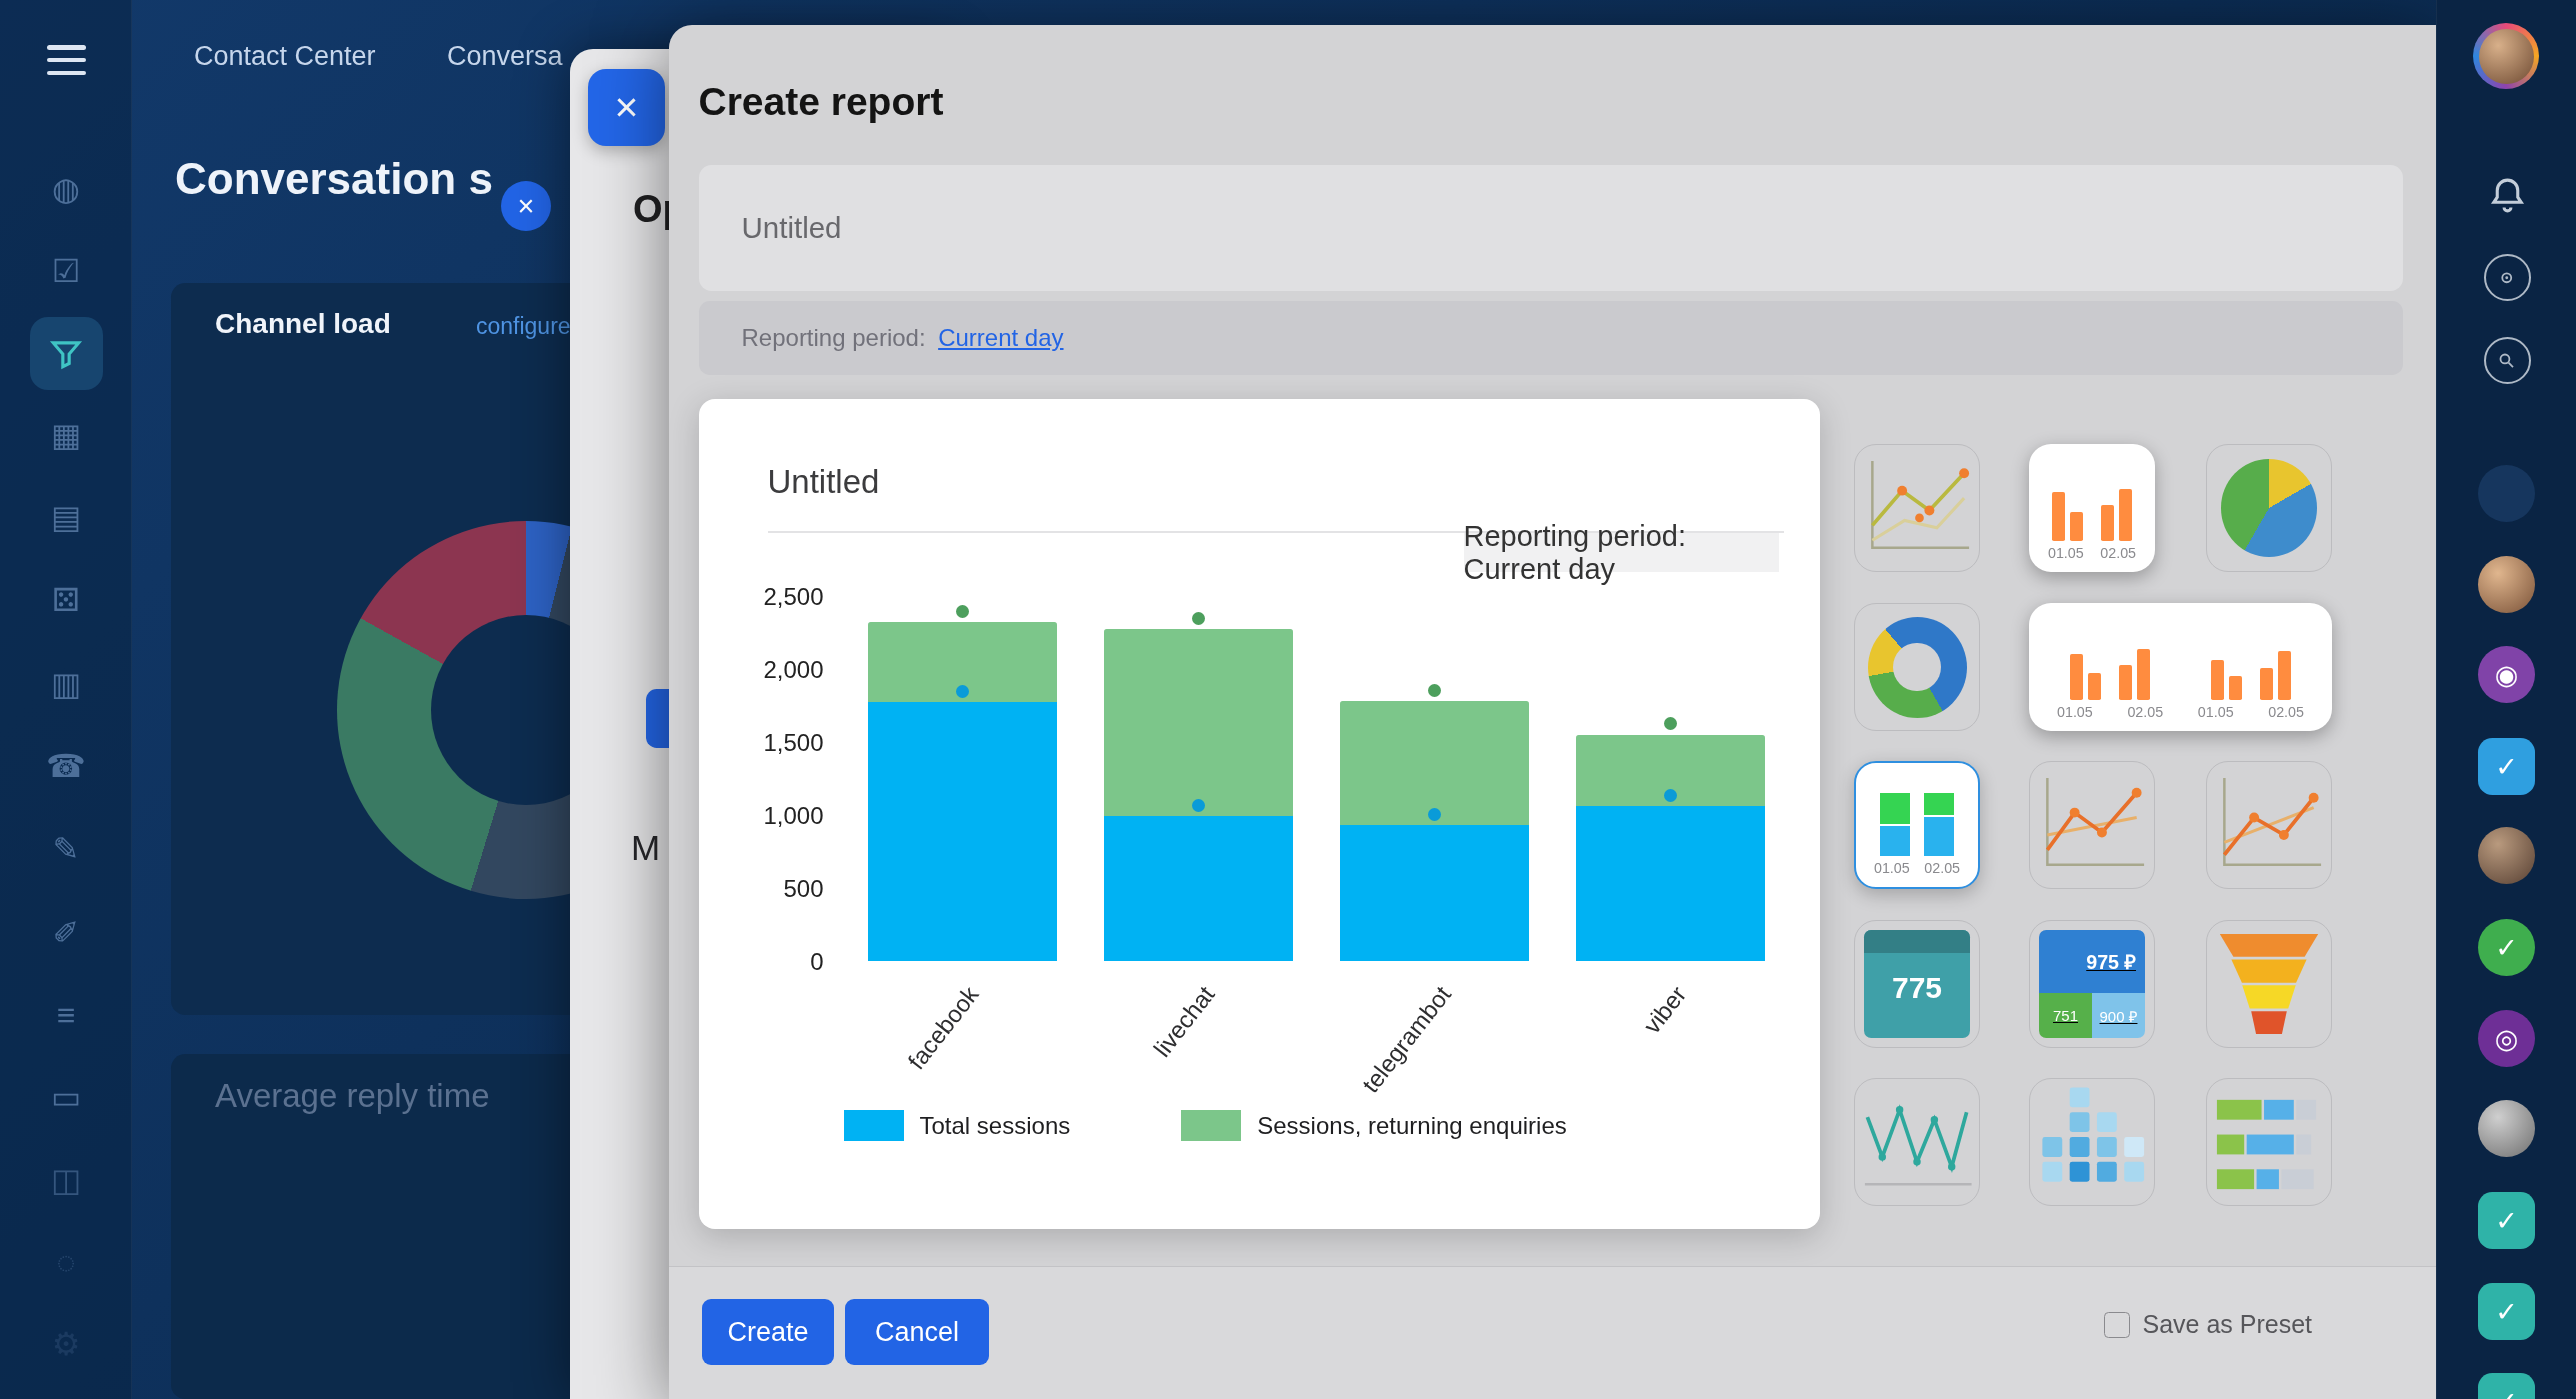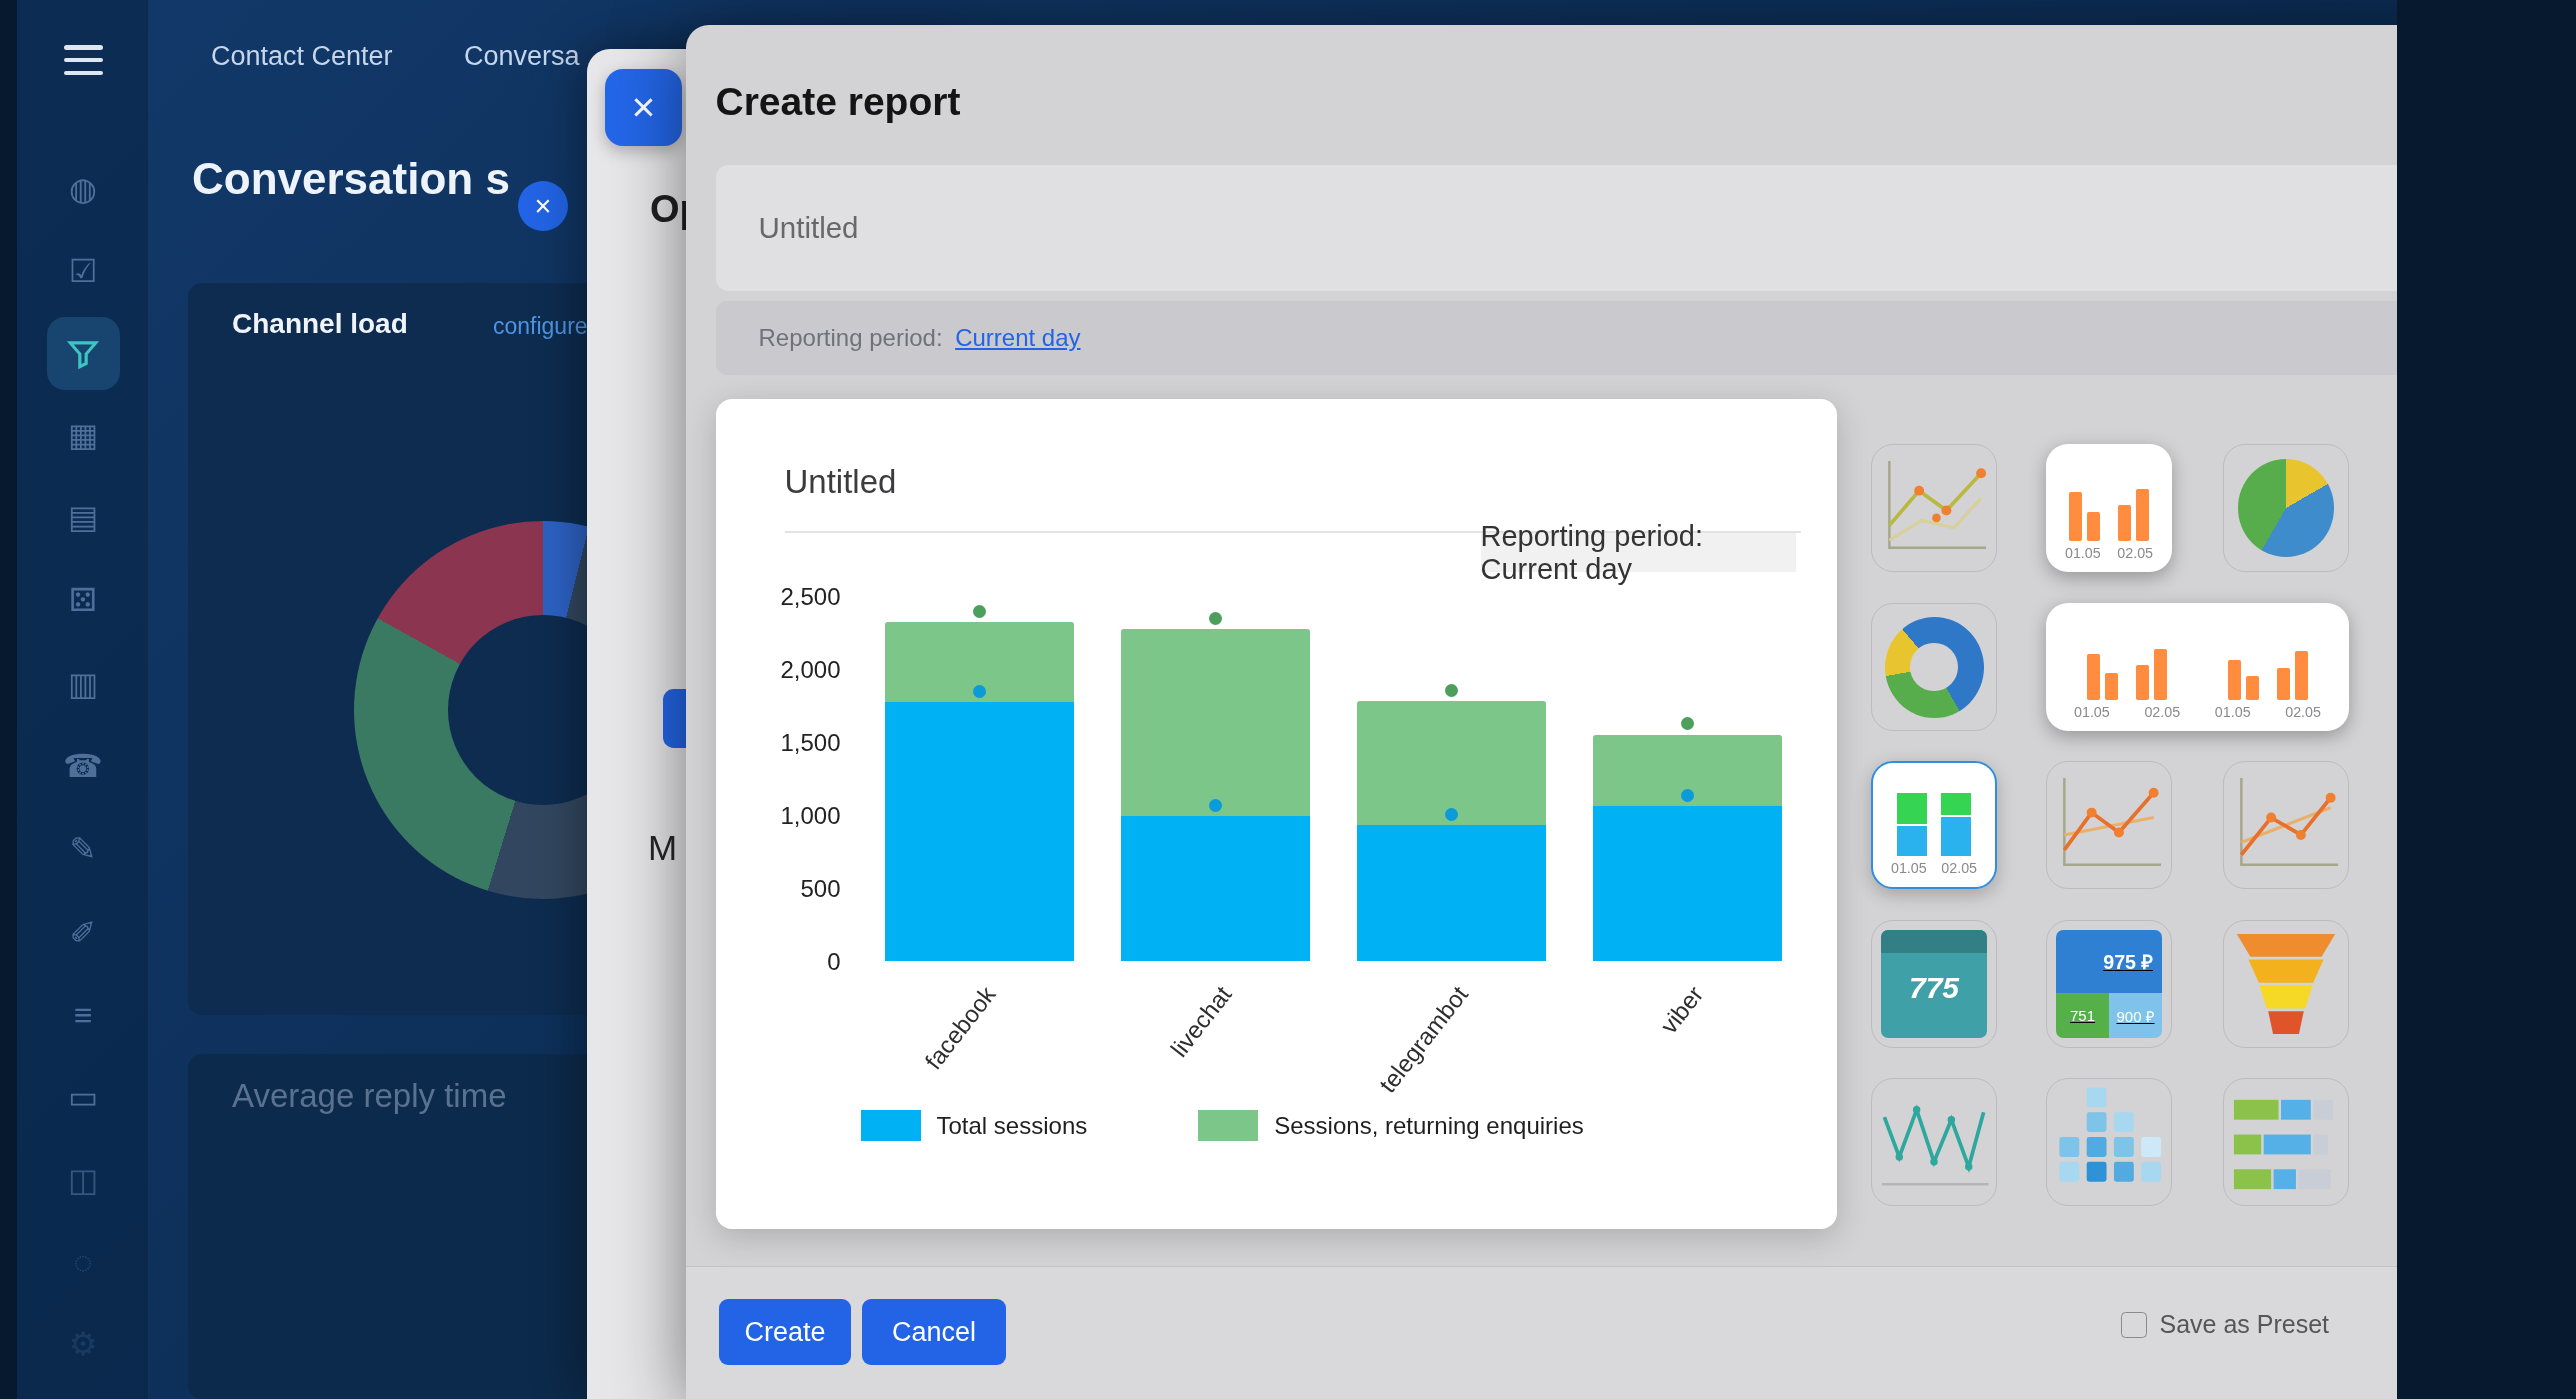--- a/index.html
+++ b/index.html
@@ -1,19 +1,19 @@
 <!DOCTYPE html>
 <html style="font-size:14.3px"><head>
 <meta charset="utf-8">
 <style>
   html,body{margin:0;padding:0;background:#06192f;}
   *{box-sizing:border-box;}
-  .stage{position:relative;width:2380px;height:1400px;overflow:hidden;
+  .stage{position:relative;width:2576px;height:1400px;overflow:hidden;
     font-family:"Liberation Sans",sans-serif;
-    background:linear-gradient(135deg,#12396a 0%,#0c2d55 55%,#092645 100%);margin-left:17px;}
+    background:linear-gradient(135deg,#12396a 0%,#0c2d55 55%,#092645 100%);}
 
   
   .leftbar{position:absolute;left:0;top:0;width:132px;height:100%;background:rgba(8,34,66,.55);border-right:0.9px solid rgba(255,255,255,.05);}
   .hamburger{position:absolute;left:47px;top:45px;width:39px;height:30px;display:flex;flex-direction:column;justify-content:space-between;cursor:pointer;}
   .hamburger i{display:block;height:4.5px;border-radius:2.7px;background:#dde6f2;}
   .side-ic{position:absolute;left:0;width:132px;text-align:center;font-size:32px;color:#4d6f99;line-height:1;}
   .side-sel{position:absolute;left:29.5px;width:73px;height:73px;border-radius:18px;background:#17456f;display:flex;align-items:center;justify-content:center;}
   .topnav-item{position:absolute;top:41px;font-size:27px;color:#c6d6ec;white-space:nowrap;cursor:pointer;}
   .page-title{position:absolute;left:175px;top:154px;font-size:44px;font-weight:600;color:#eef3fa;white-space:nowrap;}
   .title-x{position:absolute;left:501px;top:181px;width:50px;height:50px;border-radius:50%;background:#2264e5;color:#fff;font-size:29px;display:flex;align-items:center;justify-content:center;}
@@ -80,21 +80,21 @@
   .tlabels{display:flex;justify-content:space-around;font-size:14.3px;color:#8a8a8e;margin-top:4.5px;}
   .pie{position:absolute;inset:14.3px;border-radius:50%;background:conic-gradient(#e8c52e 0 60deg,#3e8ccc 60deg 210deg,#57ad4b 210deg 360deg);}
   .donutsm{position:absolute;inset:12.5px;border-radius:50%;background:conic-gradient(#2f78c8 0 150deg,#57ad4b 150deg 260deg,#e8c52e 260deg 320deg,#2f78c8 320deg 360deg);}
   .donutsm i{position:absolute;inset:26%;border-radius:50%;background:#d3d3d5;}
   .tsrow{height:72%;display:flex;align-items:flex-end;justify-content:center;gap:14.3px;}
   .tsb{width:30px;display:flex;flex-direction:column;justify-content:flex-end;height:100%;}
   .tg{background:#35d452;}
   .tb{background:#29b2ee;margin-top:2.7px;}
   .cteal{position:absolute;inset:9px;background:#3fa0a8;border-radius:7.2px;overflow:hidden;}
   .cteal-h{height:23px;background:#337f86;}
-  .cteal-v{color:#fff;font-size:30px;font-weight:700;text-align:center;margin-top:18px;font-style:italic;}
+  .cteal-v{color:#fff;font-size:30px;font-weight:700;text-align:center;margin-top:18px;}
   .cblue{position:absolute;inset:9px;border-radius:7.2px;overflow:hidden;display:flex;flex-direction:column;text-decoration:underline;}
   .cb-top{flex:1.4;background:#2f80d2;color:#fff;font-size:19.7px;font-weight:700;display:flex;align-items:center;justify-content:flex-end;padding-right:9px;}
   .cb-bot{flex:1;display:flex;}
   .cb-l{flex:1;background:#56b04a;color:#fff;font-size:15px;display:flex;align-items:center;justify-content:center;}
   .cb-r{flex:1;background:#7fc3ea;color:#fff;font-size:15px;display:flex;align-items:center;justify-content:center;}
   .funnel{position:absolute;inset:12.5px;display:flex;flex-direction:column;align-items:center;gap:2.7px;}
   .funnel i{height:23%;clip-path:polygon(0 0,100% 0,86% 100%,14% 100%);}
 
   
   .m-footer{position:absolute;left:0;right:0;top:1241px;bottom:0;background:#d9d9db;border-top:1.8px solid #c3c3c6;}

